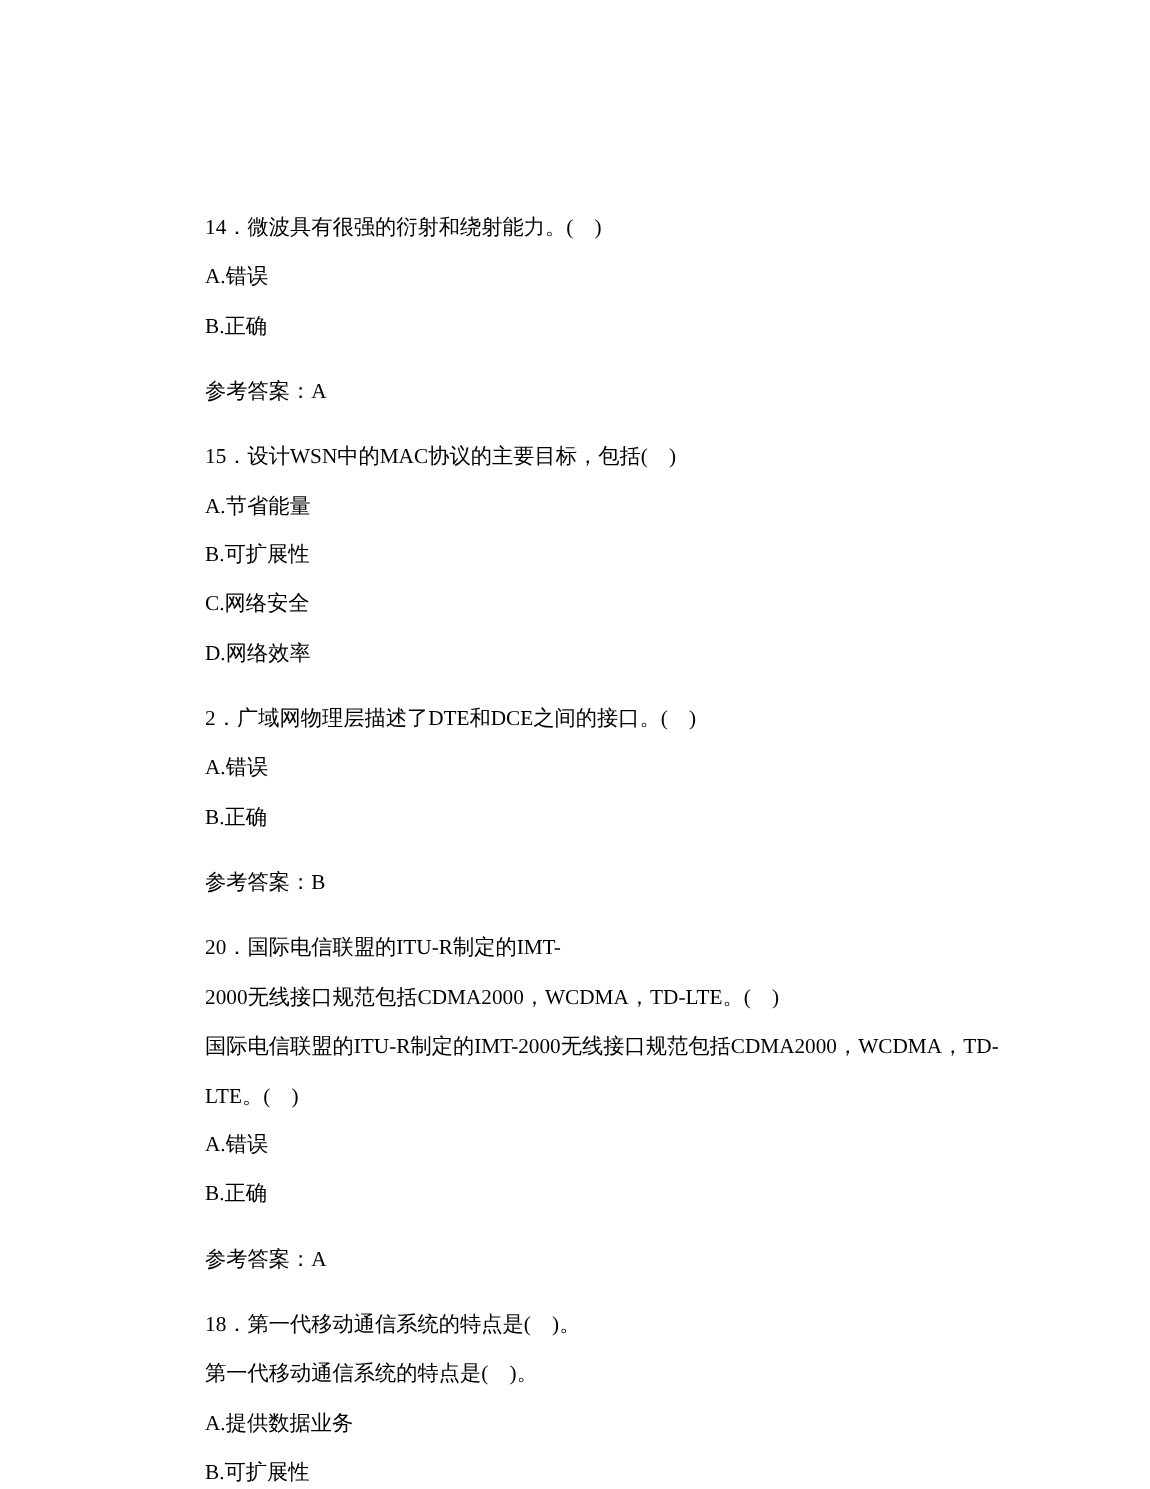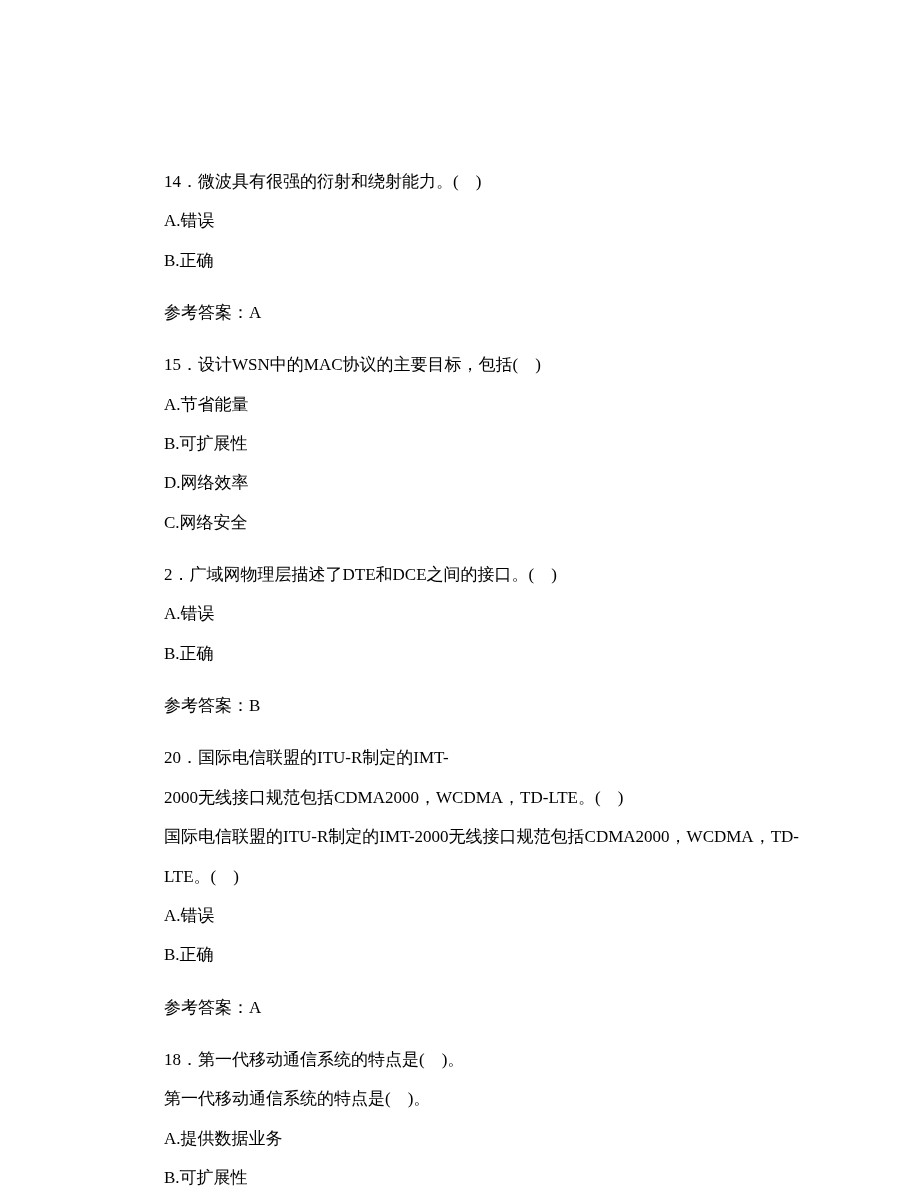--- a/index.html
+++ b/index.html
@@ -37,22 +37,22 @@
   <div class="line">14．微波具有很强的衍射和绕射能力。(　)</div>
   <div class="line">A.错误</div>
   <div class="line">B.正确</div>
   <div class="answer-block">参考答案：A</div>
 </div>
 
 <div class="question-block">
   <div class="line">15．设计WSN中的MAC协议的主要目标，包括(　)</div>
   <div class="line">A.节省能量</div>
   <div class="line">B.可扩展性</div>
+  <div class="line">C.网络安全</div>
   <div class="line">D.网络效率</div>
-  <div class="line">C.网络安全</div>
 </div>
 
 <div class="question-block">
   <div class="line">2．广域网物理层描述了DTE和DCE之间的接口。(　)</div>
   <div class="line">A.错误</div>
   <div class="line">B.正确</div>
   <div class="answer-block">参考答案：B</div>
 </div>
 
 <div class="question-block">

